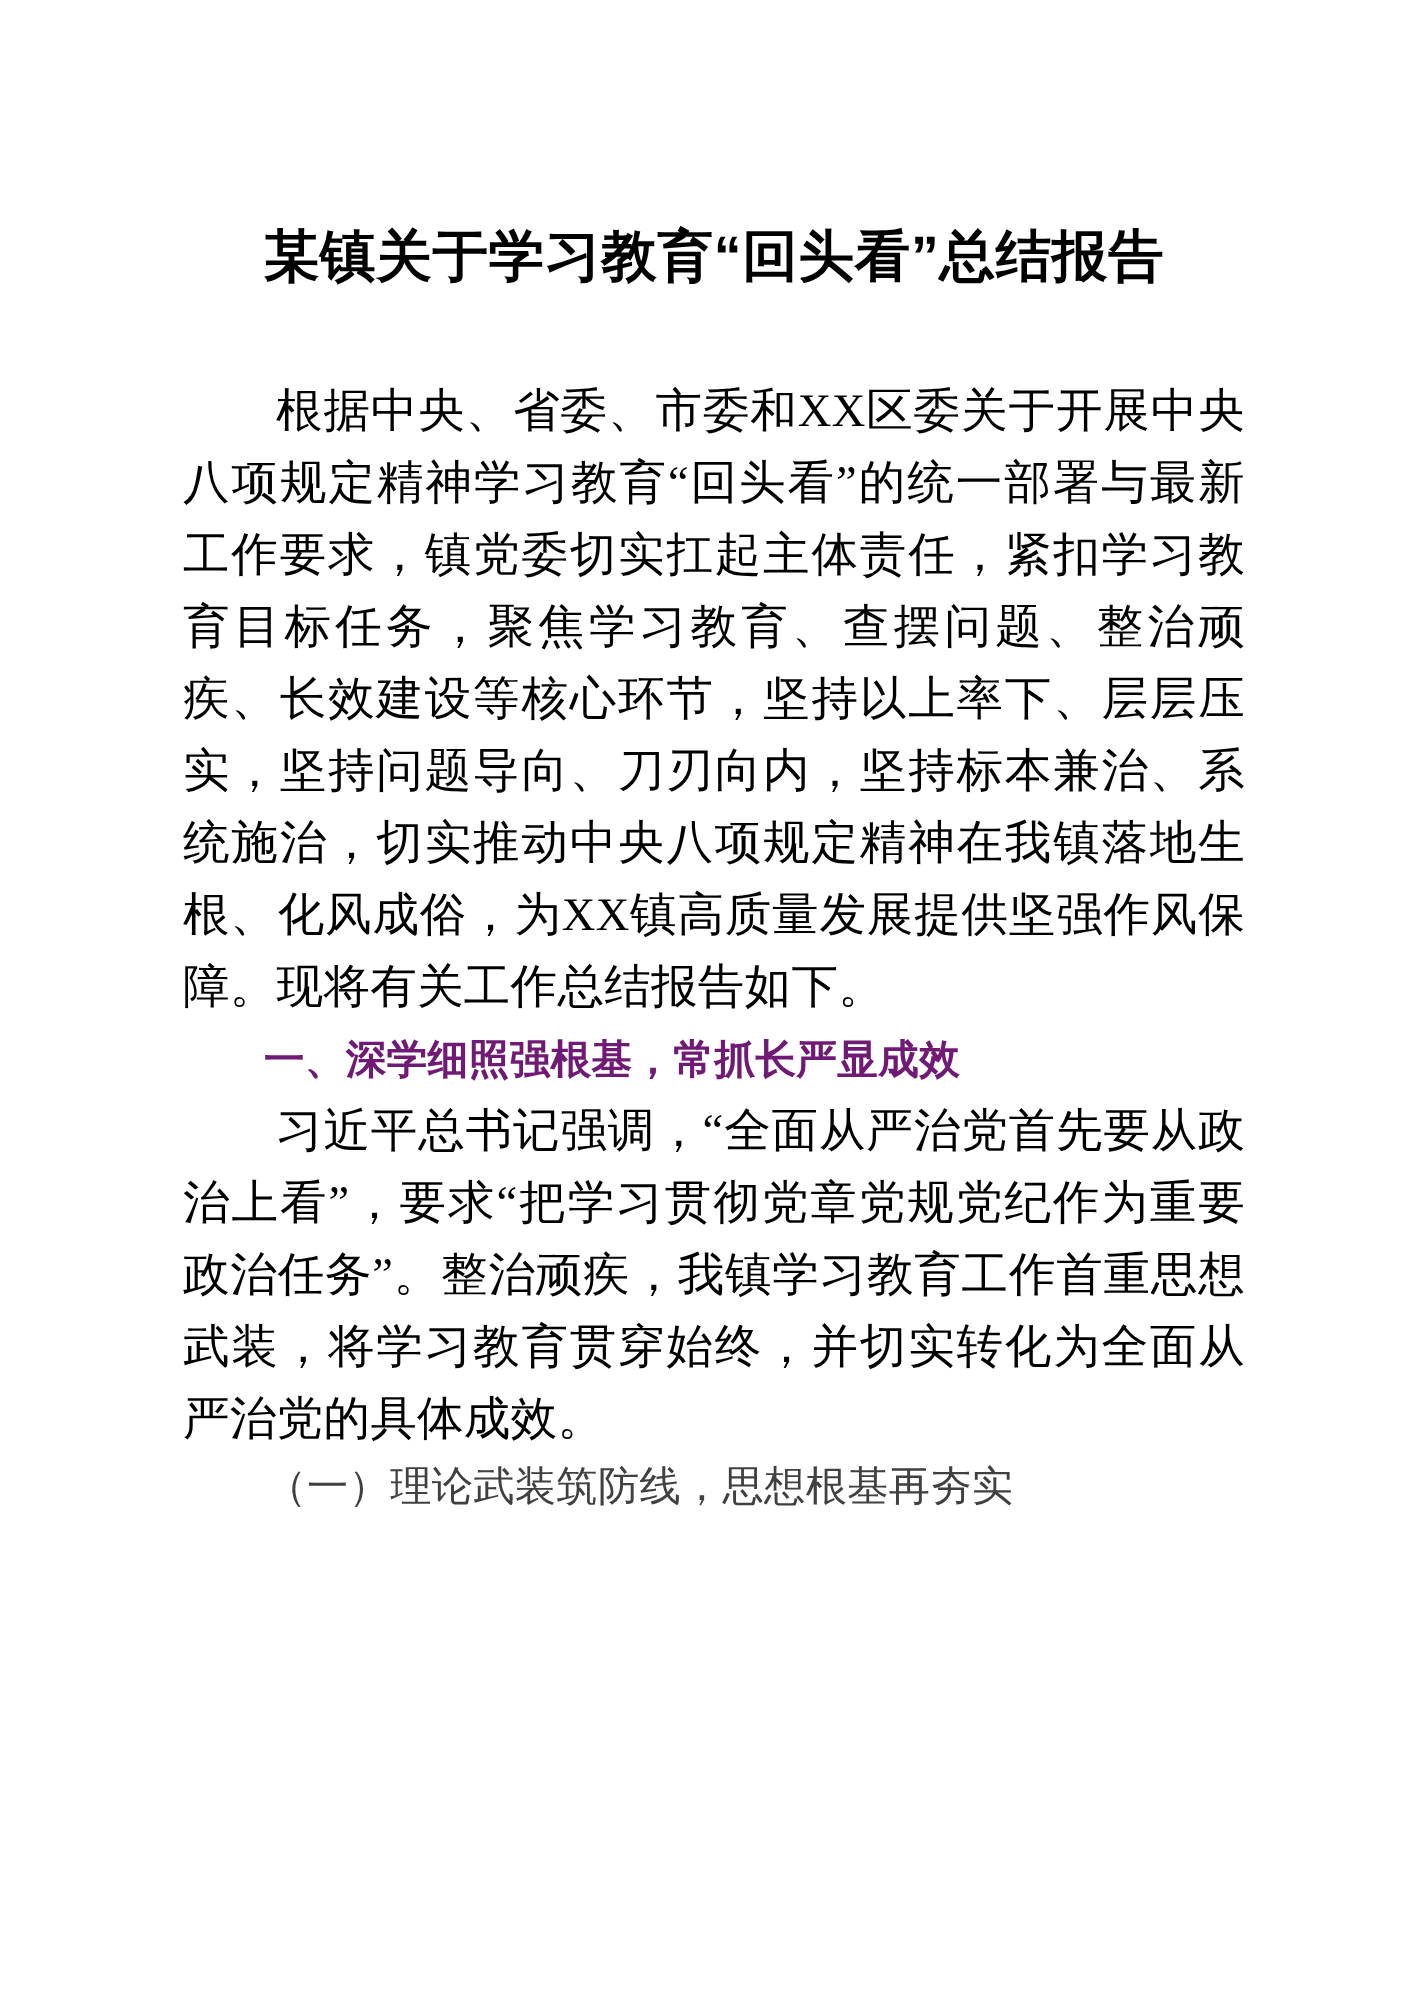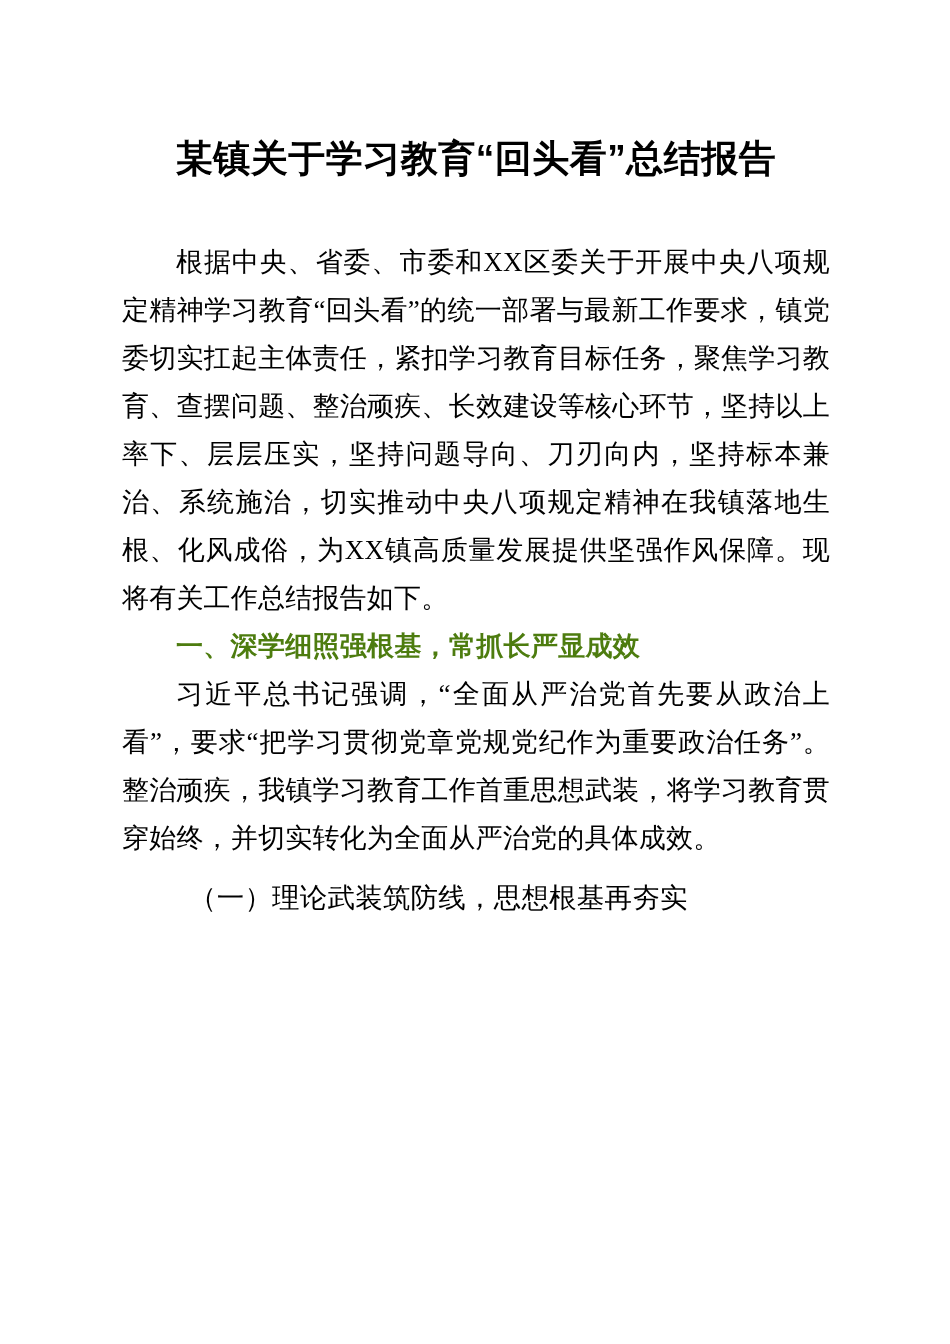--- a/index.html
+++ b/index.html
@@ -11,65 +11,65 @@
     position: relative;
     width: 950px;
     height: 1344px;
     background: #ffffff;
     overflow: hidden;
     box-sizing: border-box;
   }
   .doc-body {
     position: absolute;
     left: 122px;
-    top: 128px;
+    top: 140px;
     width: 708px;
   }
   .doc-title {
     font-family: "Liberation Sans", "DejaVu Sans", sans-serif;
     font-weight: bold;
     font-size: 37px;
     line-height: 62px;
     color: #000000;
     text-align: center;
     letter-spacing: 0.5px;
     white-space: nowrap;
     margin: 0 0 6px 0;
   }
   .spacer-after-title {
     height: 42px;
   }
   .para {
     font-family: "Liberation Serif", "DejaVu Serif", serif;
-    font-size: 27px;
+    font-size: 31px;
     line-height: 48px;
     color: #000000;
     text-align: justify;
     text-justify: inter-ideograph;
     text-indent: 2em;
     margin: 0;
     letter-spacing: 0.2px;
   }
   .section-heading {
     font-family: "Liberation Sans", "DejaVu Sans", sans-serif;
     font-weight: bold;
     font-size: 27px;
     line-height: 48px;
-    color: #4d7c0f;
+    color: #701a75;
     text-indent: 2em;
     margin: 0;
     letter-spacing: 0.3px;
   }
   .sub-heading {
-    font-family: Liberation Serif, serif;
+    font-family: Liberation Mono, monospace;
     font-size: 27.5px;
     line-height: 48px;
-    color: #000000;
+    color: #404040;
     text-indent: 2em;
-    margin: 12px;
+    margin: 0;
     letter-spacing: 0.2px;
   }
 </style>
 </head>
 <body>
 
 <div class="page">
   <div class="doc-body">
 
     <h1 class="doc-title">某镇关于学习教育“回头看”总结报告</h1>

